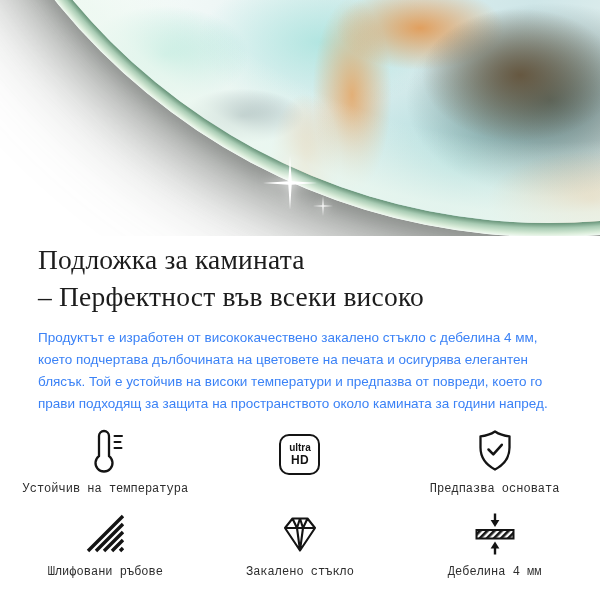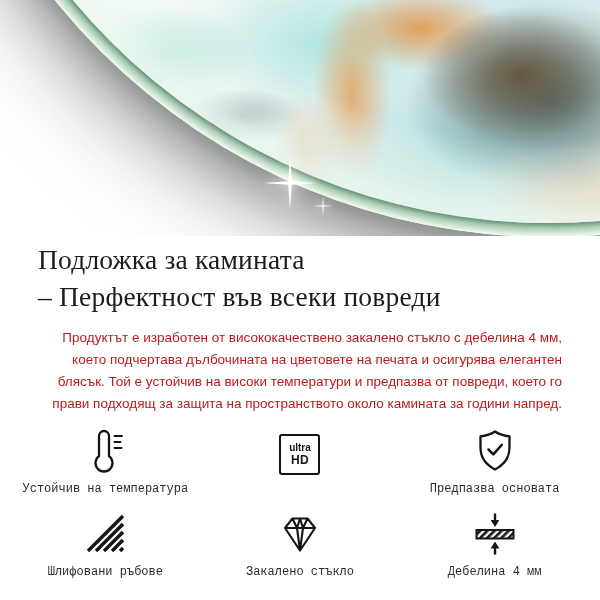--- a/index.html
+++ b/index.html
@@ -29,28 +29,28 @@
         linear-gradient(113deg,#fcfefd 8%,#eff7f6 30%,#dbeeee 55%,#cfe6e8 76%,#e8f2f0 100%);}
   .sparkle{position:absolute;left:262px;top:155px;width:56px;height:56px;
       filter:drop-shadow(0 0 5px rgba(255,255,255,.95)) drop-shadow(0 0 14px rgba(255,255,255,.75));}
   .sparkle-small{position:absolute;left:313px;top:196px;width:20px;height:20px;opacity:.85;
       filter:drop-shadow(0 0 4px rgba(255,255,255,.9));}
 
   
   .content{padding:0 38px;}
   .title{margin:5px 0 12px;font-family:"Liberation Serif","DejaVu Serif",serif;font-weight:400;
       font-size:27.5px;line-height:37px;color:#1c1c1c;letter-spacing:.2px;}
-  .desc{margin:9px 0 12px;max-width:530px;font-size:13.5px;line-height:22px;color:#b91c1c;text-align:right;}
+  .desc{margin:9px 0 12px;max-width:530px;font-size:13.5px;line-height:22px;color:#3b82f6;}
 
   
   .features{display:grid;grid-template-columns:1fr 1fr 1fr;row-gap:14px;margin-top:4px;padding:0 8px;}
   .feature{display:flex;flex-direction:column;align-items:center;}
   .icon-wrap{height:48px;display:flex;align-items:flex-end;justify-content:center;}
   .feature-label{margin-top:7px;font-size:12px;color:#2d2d2d;text-align:center;font-family:Liberation Mono, monospace;}
-  .uhd-box{width:37px;height:37px;border:2.5px solid #141414;border-radius:3px;
+  .uhd-box{width:37px;height:37px;border:2.5px solid #141414;border-radius:10px;
       display:flex;flex-direction:column;align-items:center;justify-content:center;color:#141414;}
   .uhd-top{font-size:10px;font-weight:700;line-height:11px;}
   .uhd-bottom{font-size:12px;font-weight:700;line-height:15px;letter-spacing:.3px;}
   svg.ic{display:block;}
 </style>
 </head>
 <body>
 
 <div class="page">
 
@@ -65,21 +65,21 @@
     <div class="sparkle-small">
       <svg class="ic" width="20" height="20" viewBox="0 0 20 20">
         <path d="M10 0 L10.8 9.2 L20 10 L10.8 10.8 L10 20 L9.2 10.8 L0 10 L9.2 9.2 Z" fill="#ffffff"></path>
       </svg>
     </div>
   </div>
 
   <div class="content">
     <h1 class="title">
       <span>Подложка за камината</span><br>
-      <span>– Перфектност във всеки повреди</span>
+      <span>– Перфектност във всеки високо</span>
     </h1>
     <p class="desc">Продуктът е изработен от висококачествено закалено стъкло с дебелина 4 мм, което подчертава дълбочината на цветовете на печата и осигурява елегантен блясък. Той е устойчив на високи температури и предпазва от повреди, което го прави подходящ за защита на пространството около камината за години напред.</p>
   </div>
 
   <div class="features">
 
     <div class="feature">
       <div class="icon-wrap">
         <svg class="ic" width="48" height="48" viewBox="0 0 48 48">
           <path d="M18 9 A5 5 0 0 1 28 9 L28 29.13 A8.5 8.5 0 1 1 18 29.13 Z" fill="none" stroke="#141414" stroke-width="2.3" stroke-linejoin="round"></path>

